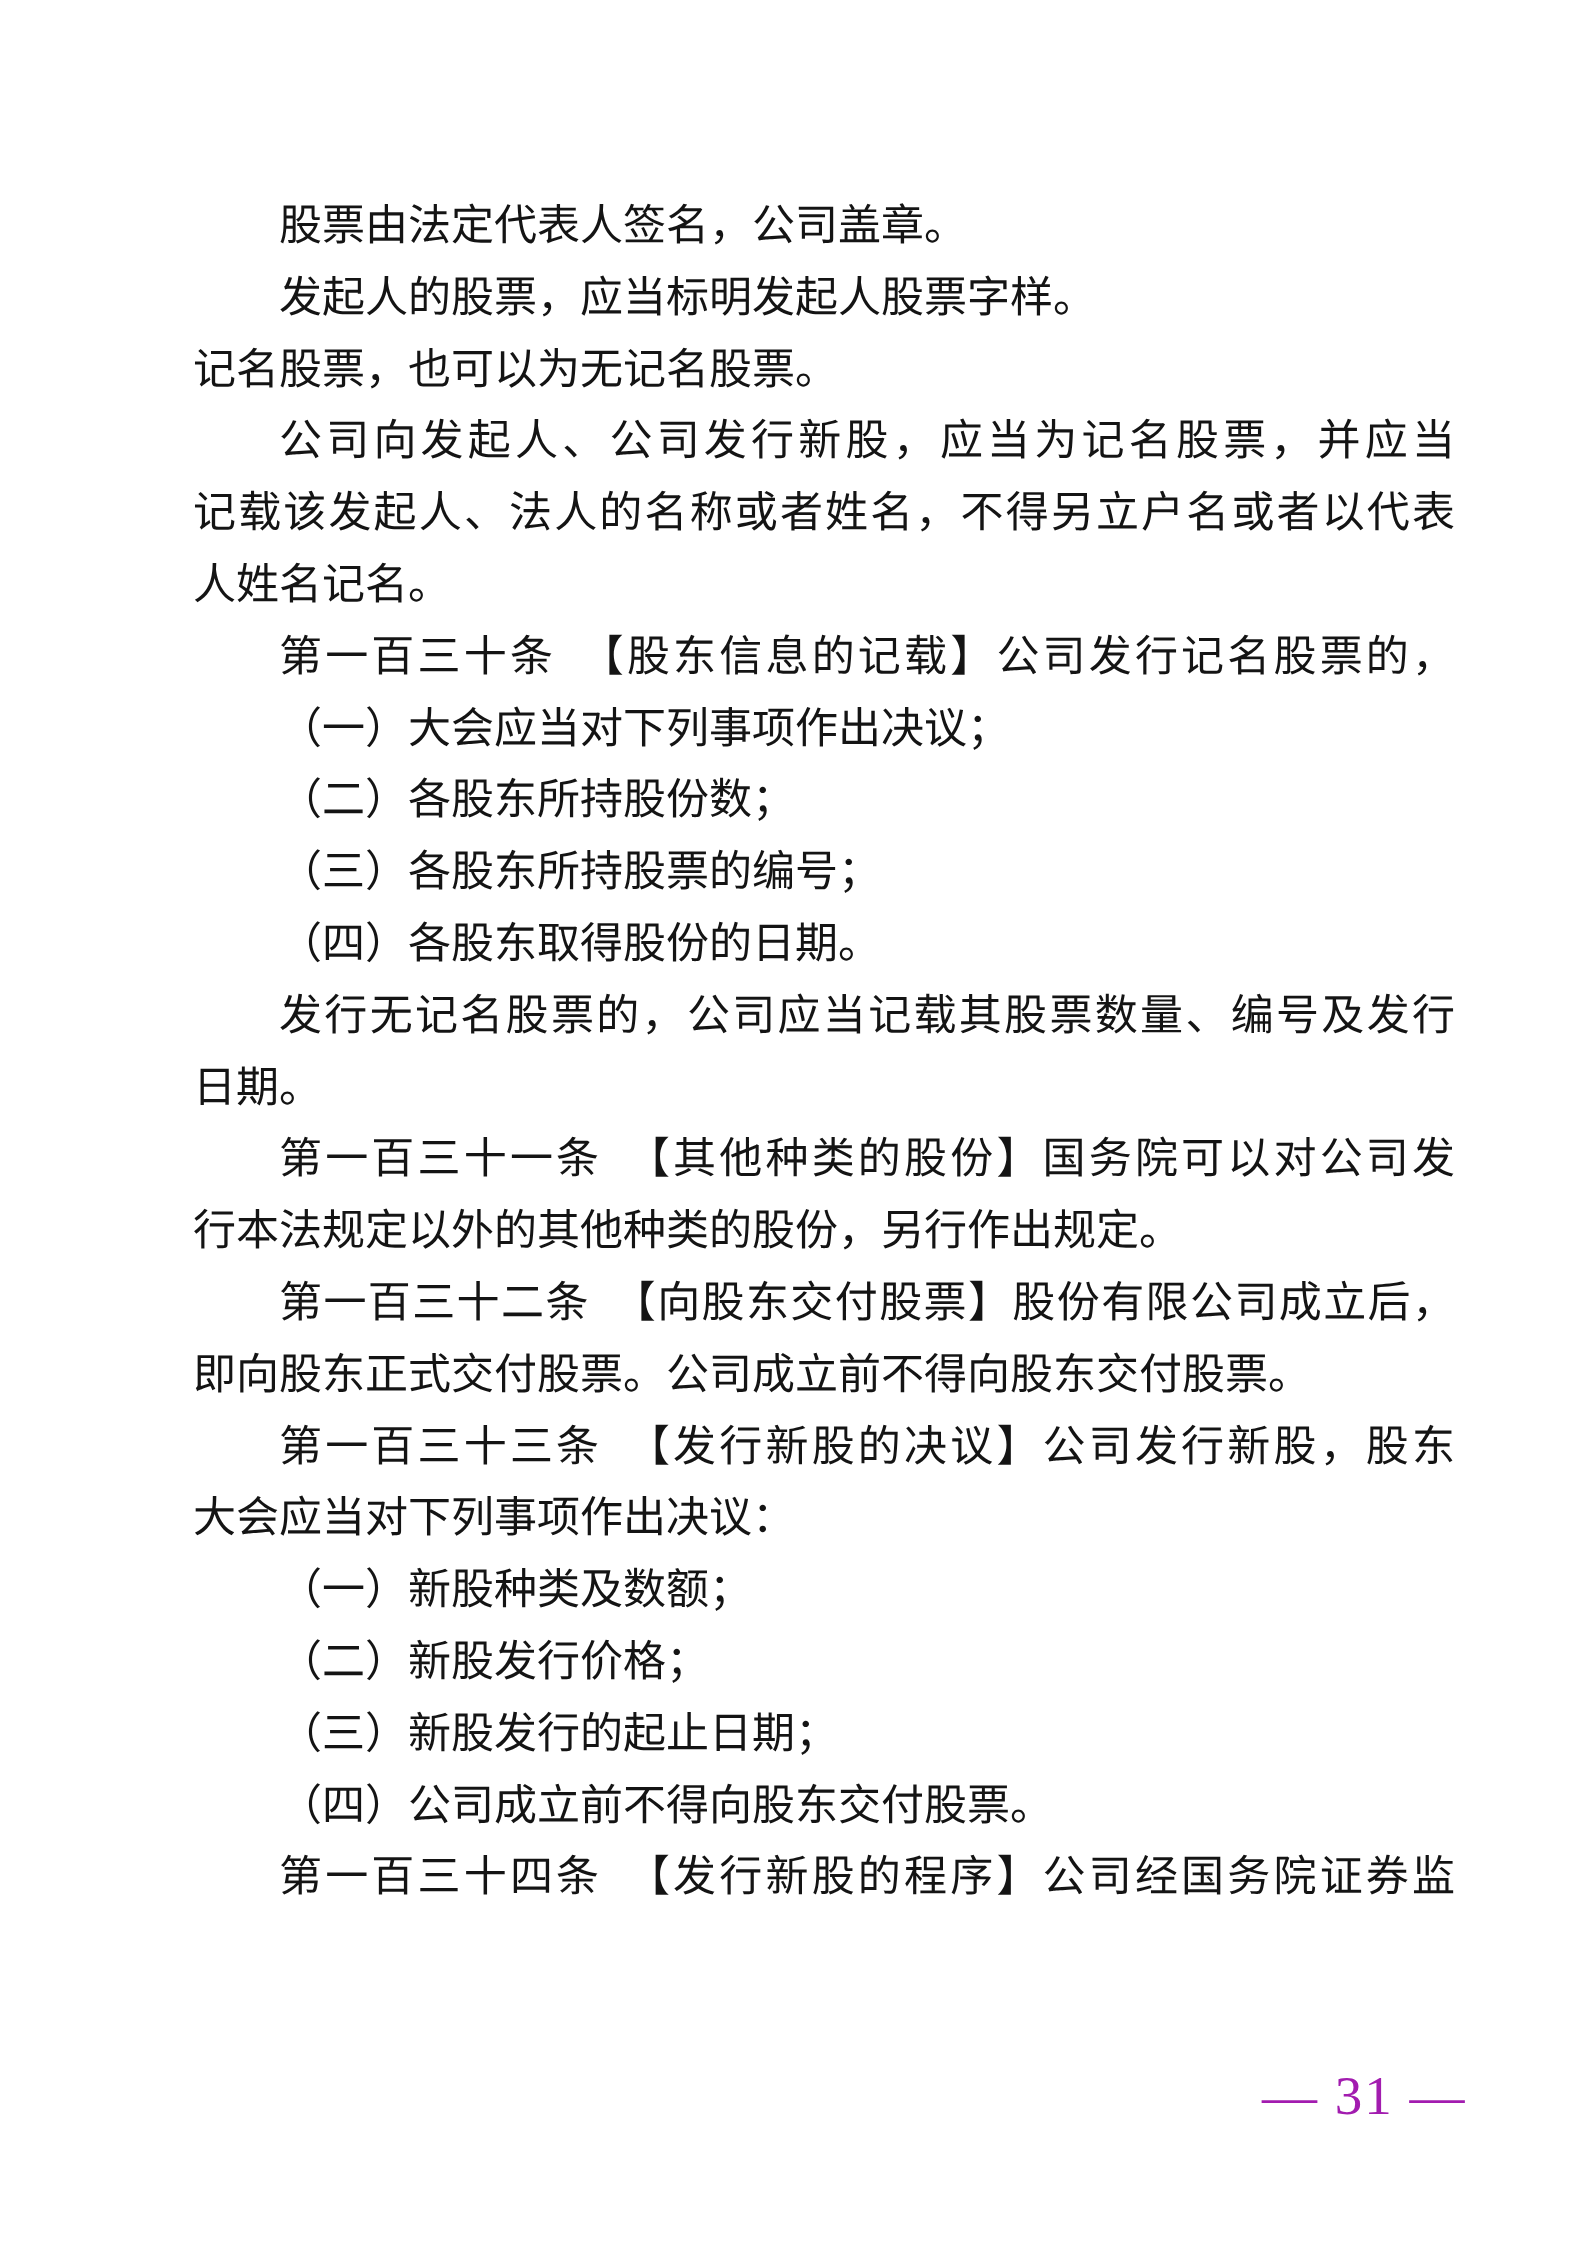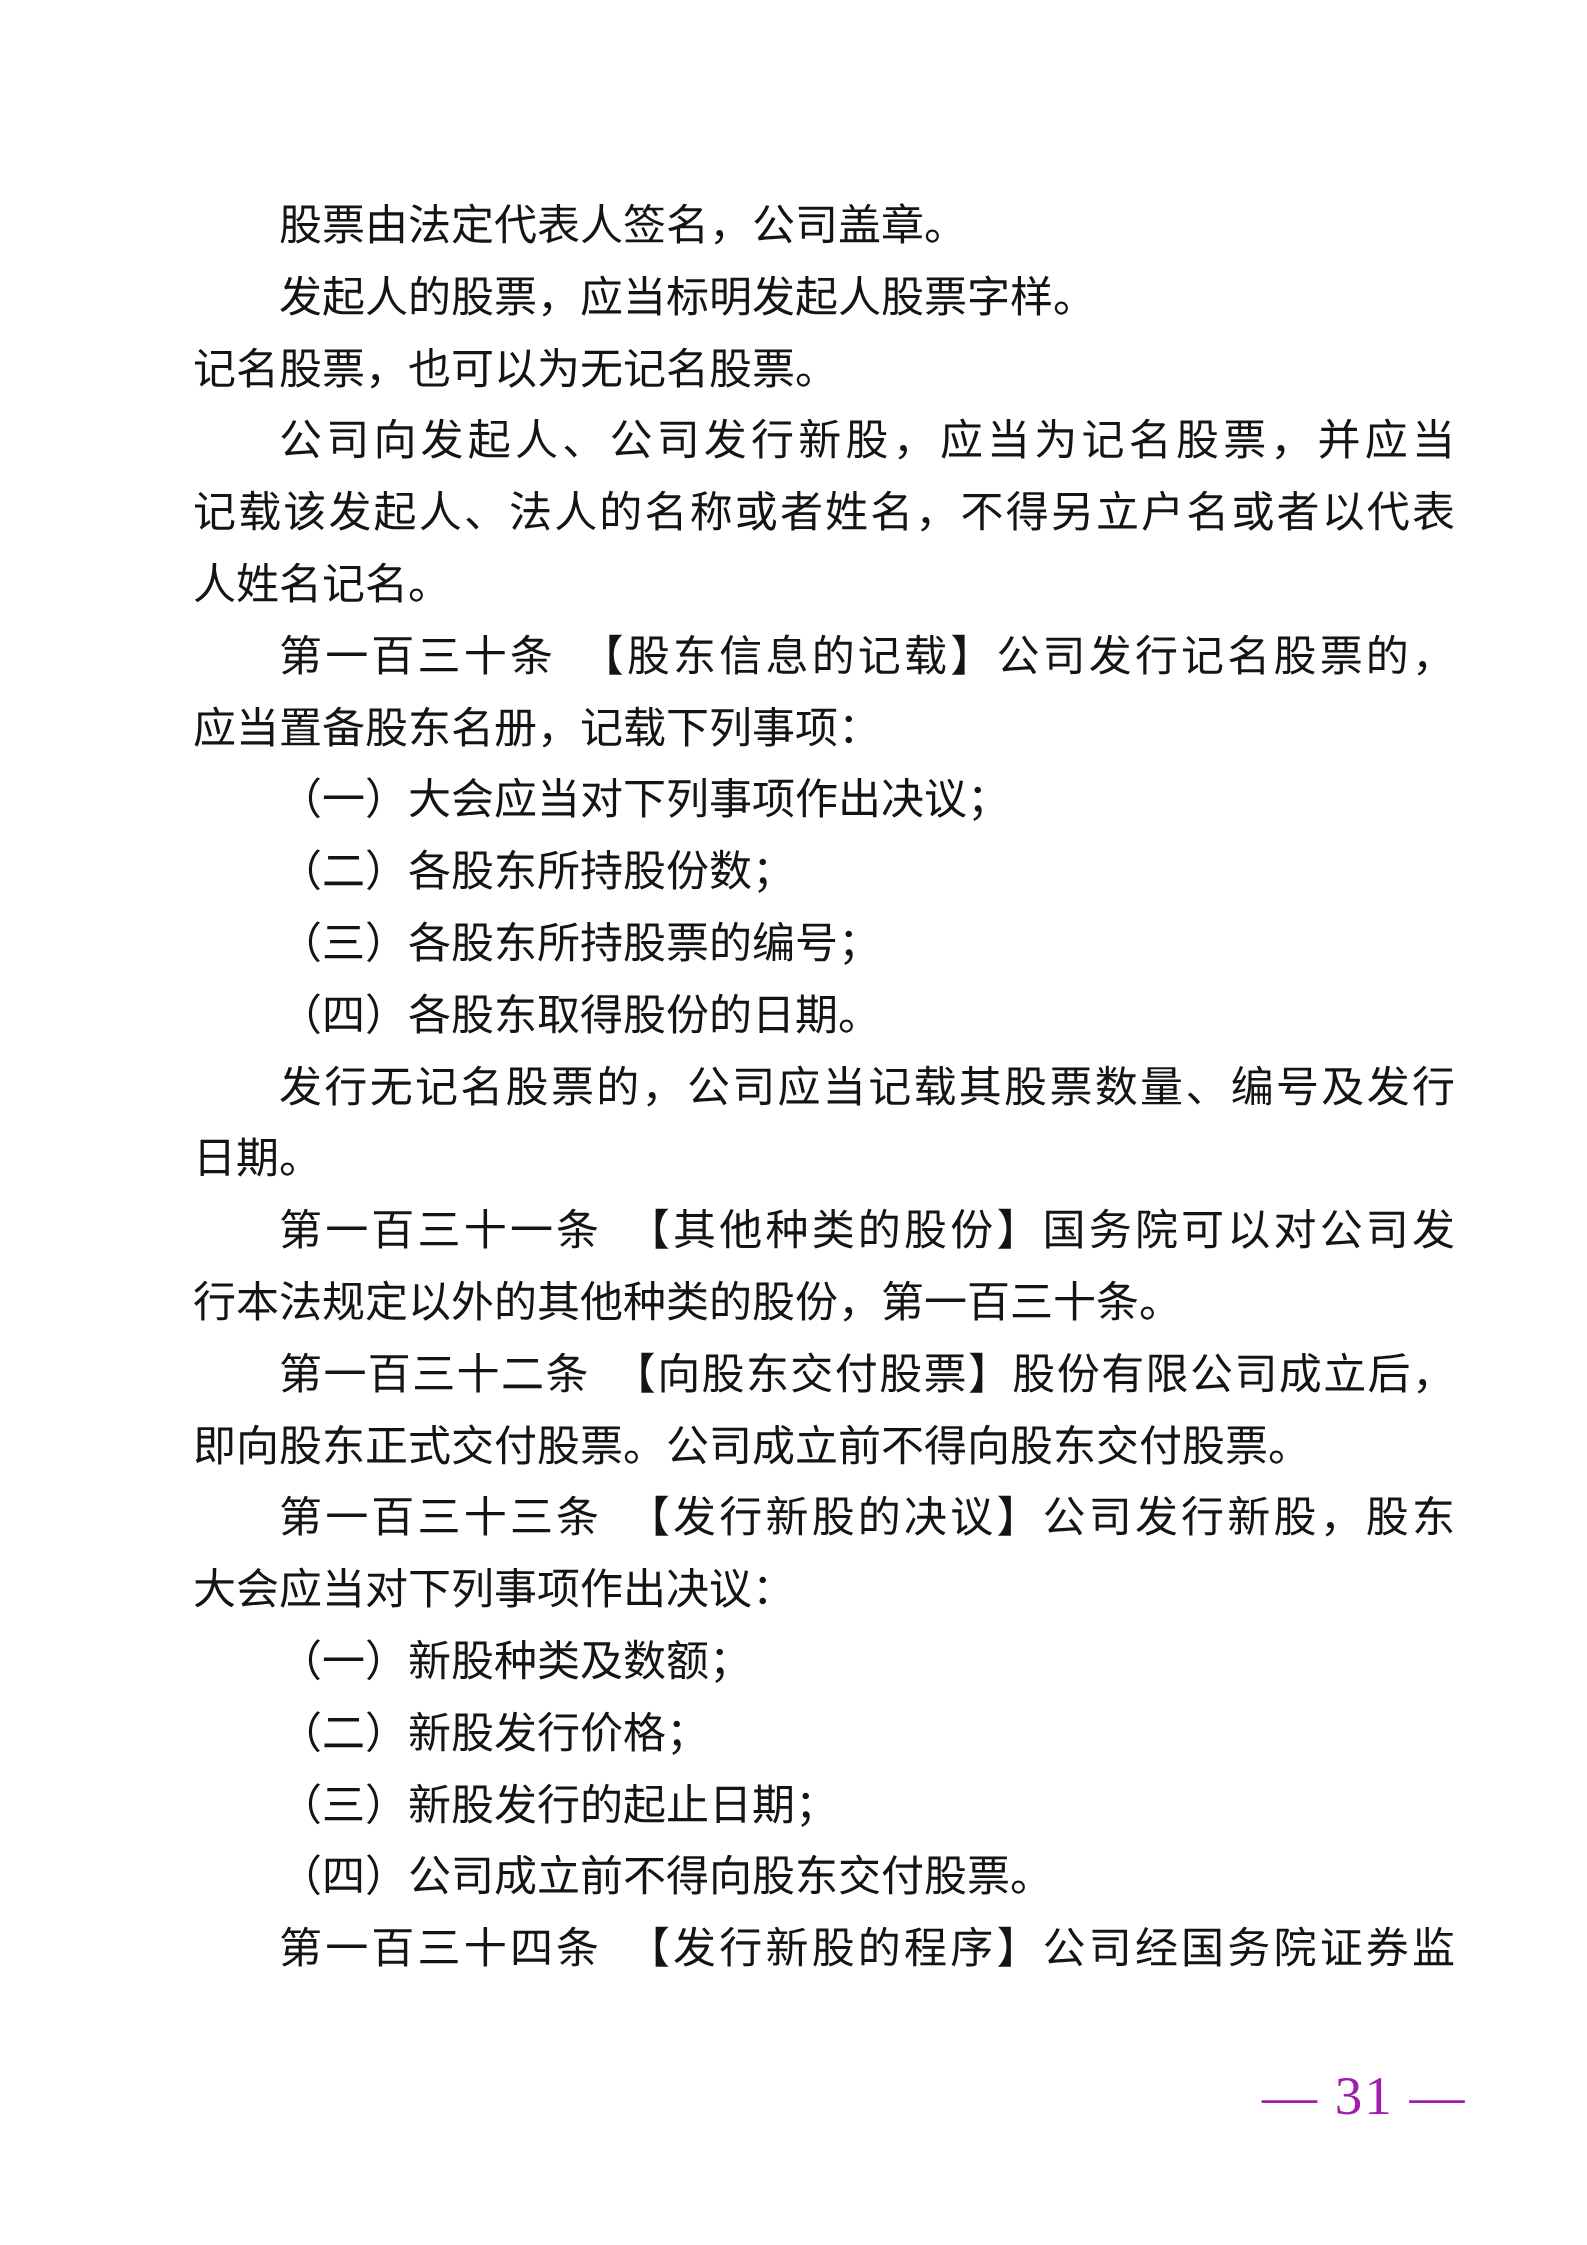--- a/index.html
+++ b/index.html
@@ -52,29 +52,28 @@
 
 <div class="page">
   <div class="doc-body">
     <div class="line indent">股票由法定代表人签名，公司盖章。</div>
     <div class="line indent">发起人的股票，应当标明发起人股票字样。</div>
     <div class="line">记名股票，也可以为无记名股票。</div>
     <div class="line indent full">公司向发起人、公司发行新股，应当为记名股票，并应当</div>
     <div class="line full">记载该发起人、法人的名称或者姓名，不得另立户名或者以代表</div>
     <div class="line">人姓名记名。</div>
     <div class="line indent full">第一百三十条　【股东信息的记载】公司发行记名股票的，</div>
-    <div class="line">应当置备股东名册，记载下列事项：</div>
     <div class="line indent">（一）大会应当对下列事项作出决议；</div>
     <div class="line indent">（二）各股东所持股份数；</div>
     <div class="line indent">（三）各股东所持股票的编号；</div>
     <div class="line indent">（四）各股东取得股份的日期。</div>
     <div class="line indent full">发行无记名股票的，公司应当记载其股票数量、编号及发行</div>
     <div class="line">日期。</div>
     <div class="line indent full">第一百三十一条　【其他种类的股份】国务院可以对公司发</div>
-    <div class="line">行本法规定以外的其他种类的股份，第一百三十条。</div>
+    <div class="line">行本法规定以外的其他种类的股份，另行作出规定。</div>
     <div class="line indent full">第一百三十二条　【向股东交付股票】股份有限公司成立后，</div>
     <div class="line">即向股东正式交付股票。公司成立前不得向股东交付股票。</div>
     <div class="line indent full">第一百三十三条　【发行新股的决议】公司发行新股，股东</div>
     <div class="line">大会应当对下列事项作出决议：</div>
     <div class="line indent">（一）新股种类及数额；</div>
     <div class="line indent">（二）新股发行价格；</div>
     <div class="line indent">（三）新股发行的起止日期；</div>
     <div class="line indent">（四）公司成立前不得向股东交付股票。</div>
     <div class="line indent full">第一百三十四条　【发行新股的程序】公司经国务院证券监</div>
   </div>

